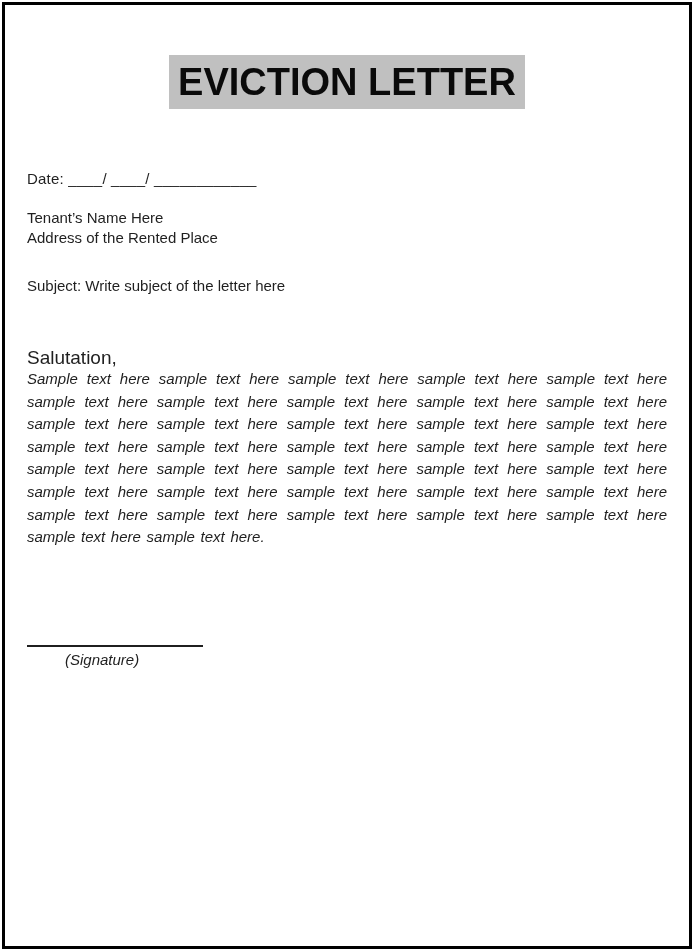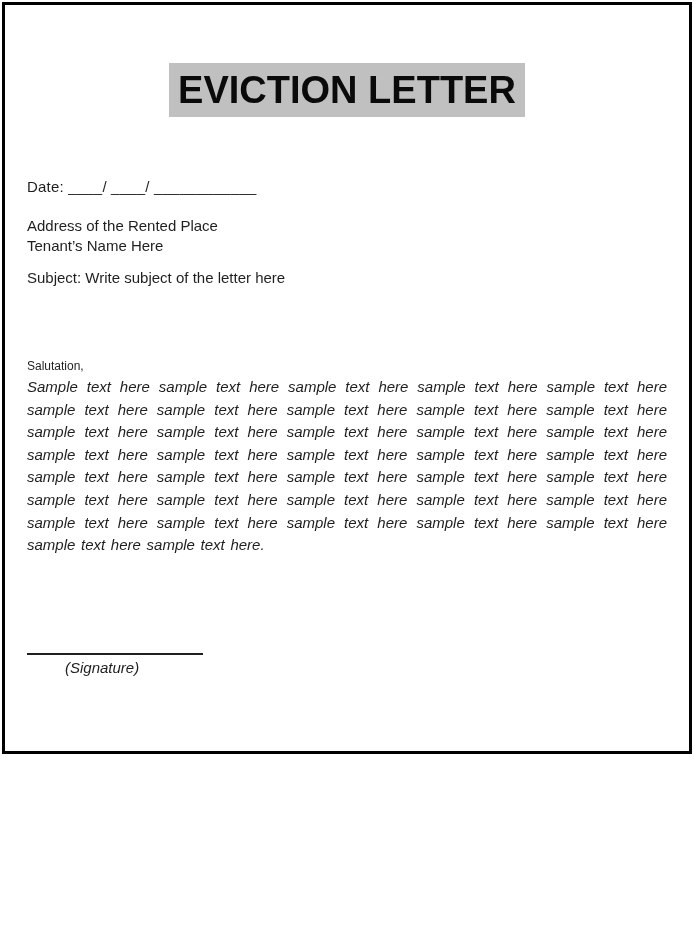--- a/index.html
+++ b/index.html
@@ -6,25 +6,25 @@
   html, body { background: #ffffff; }
   body {
     width: 694px;
     height: 951px;
     font-family: "Liberation Sans", "DejaVu Sans", sans-serif;
     color: #1f1f1f;
     overflow: hidden;
   }
   .page {
     width: 690px;
-    height: 752px;
+    height: 947px;
     margin: 2px;
     background: #ffffff;
     border: 3px solid #000000;
-    padding: 8px 22px 0 22px;
+    padding: 0 22px 0 22px;
     overflow: hidden;
   }
   .title-wrap {
     text-align: center;
     margin-top: 50px;
   }
   .title {
     display: inline-block;
     background: #c0c0c0;
     font-weight: bold;
@@ -40,27 +40,27 @@
     font-size: 15px;
     line-height: 20px;
     letter-spacing: 0.2px;
   }
   .recipient-block {
     margin-top: 19px;
     font-size: 15px;
     line-height: 20px;
   }
   .subject-line {
-    margin-top: 12px;
+    margin-top: 28px;
     font-size: 15px;
     line-height: 20px;
   }
   .salutation {
-    margin-top: 68px;
-    font-size: 12px;
+    margin-top: 52px;
+    font-size: 19px;
     line-height: 20px;
   }
   .body-paragraph {
     font-size: 15px;
     font-style: italic;
     line-height: 22.6px;
     text-align: justify;
     word-spacing: 1.5px;
   }
   .closing {
@@ -87,22 +87,22 @@
 
 <div class="page">
 
   <div class="title-wrap">
     <span class="title">EVICTION LETTER</span>
   </div>
 
   <div class="date-line">Date: ____/ ____/ ____________</div>
 
   <div class="recipient-block">
+    <div>Tenant’s Name Here</div>
     <div>Address of the Rented Place</div>
-    <div>Tenant’s Name Here</div>
   </div>
 
   <div class="subject-line">Subject: Write subject of the letter here</div>
 
   <div class="salutation">Salutation,</div>
 
   <div class="body-paragraph">Sample text here sample text here sample text here sample text here sample text here sample text here sample text here sample text here sample text here sample text here sample text here sample text here sample text here sample text here sample text here sample text here sample text here sample text here sample text here sample text here sample text here sample text here sample text here sample text here sample text here sample text here sample text here sample text here sample text here sample text here sample text here sample text here sample text here sample text here sample text here sample text here sample text here.</div>
 
 
   <div class="signature-rule"></div>

